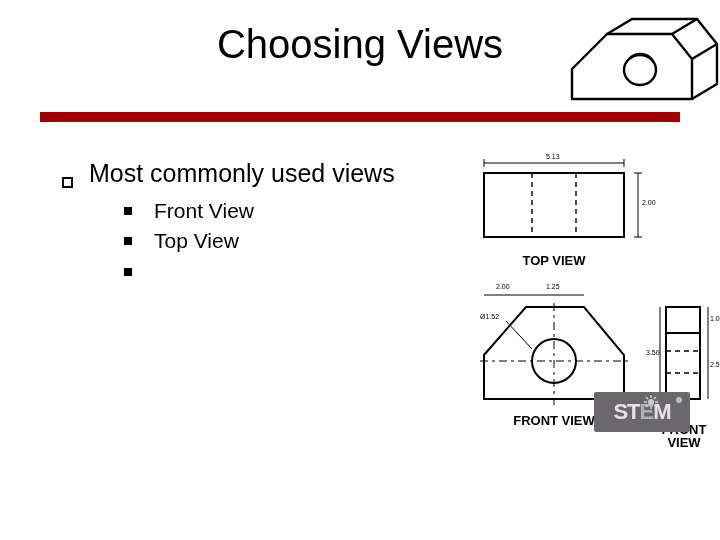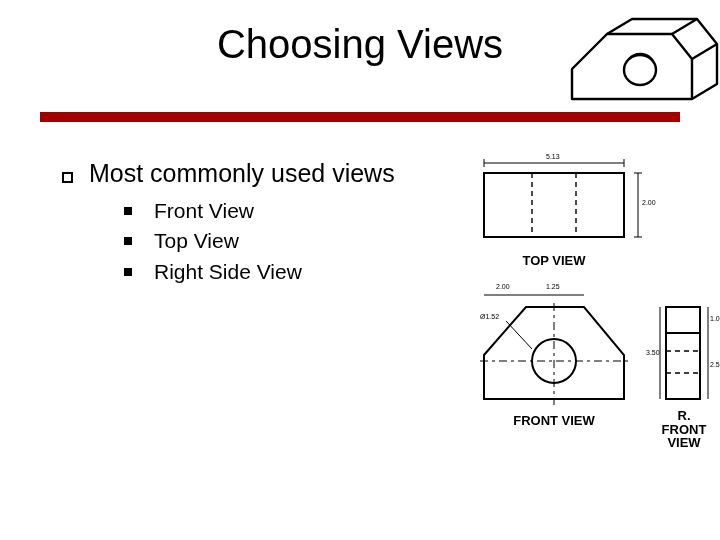--- a/index.html
+++ b/index.html
@@ -1,21 +1,21 @@
 <!DOCTYPE html>
 <html><head>
 <meta charset="utf-8">
 <style>
   * { box-sizing: border-box; margin: 0; padding: 0; }
   html, body { width: 720px; height: 540px; font-family: Verdana, Geneva, sans-serif; background: #fff; color: #000; overflow: hidden; }
   .slide { position: relative; width: 720px; height: 444px; }
   .title { position: absolute; top: 22px; left: 0; width: 720px; text-align: center; font-size: 40px; font-weight: 400; }
   .rule { position: absolute; top: 112px; left: 40px; width: 640px; height: 10px; background: #a00000; }
   .content { position: absolute; top: 158px; left: 62px; width: 380px; }
-  .l1 { display: flex; align-items: center; margin-bottom: 8px; }
+  .l1 { display: flex; align-items: flex-end; margin-bottom: 8px; }
   .l1 .mk { width: 11px; height: 11px; border: 2px solid #000; margin-top: 9px; margin-right: 16px; flex: 0 0 auto; }
   .l1 .tx { font-size: 25px; line-height: 1.2; }
   .subs { margin: 10px 0 18px 62px; }
   .l2 { display: flex; align-items: flex-start; margin-bottom: 4px; }
   .l2 .mk { width: 8px; height: 8px; background: #000; margin-top: 9px; margin-right: 22px; flex: 0 0 auto; }
   .l2 .tx { font-size: 21px; line-height: 1.25; }
 
   
   .iso-wrap { position: absolute; top: 4px; left: 552px; width: 170px; height: 120px; }
   .iso-wrap svg { width: 100%; height: 100%; }
@@ -51,21 +51,20 @@
       <div class="l2">
         <div class="mk"></div>
         <div class="tx">Front View</div>
       </div>
       <div class="l2">
         <div class="mk"></div>
         <div class="tx">Top View</div>
       </div>
       <div class="l2">
         <div class="mk"></div>
-        <div class="tx">Right Side View</div>
       </div>
     </div>
   </div>
 
   <div class="iso-wrap">
     <svg viewBox="0 0 170 120">
       <g fill="none" stroke="#000" stroke-width="2.4" stroke-linejoin="round">
 
         <path d="M20 95 L20 65 L55 30 L120 30 L140 55 L140 95 Z"></path>
 
@@ -137,14 +136,35 @@
     <div class="mv-dim" style="left:80px; top:-2px;">5.13</div>
     <div class="mv-dim" style="left:176px; top:44px;">2.00</div>
     <div class="mv-dim" style="left:30px; top:128px;">2.00</div>
     <div class="mv-dim" style="left:80px; top:128px;">1.25</div>
     <div class="mv-dim" style="left:14px; top:158px;">Ø1.52</div>
     <div class="mv-dim" style="left:244px; top:160px;">1.00</div>
     <div class="mv-dim" style="left:244px; top:206px;">2.50</div>
     <div class="mv-dim" style="left:180px; top:194px;">3.50</div>
   </div>
 
+  <div class="logo">
+    <span class="st">ST<span class="e">E</span>M</span>
+    <span class="dot"></span>
+    <span class="sun">
+      <svg viewBox="0 0 14 14">
+          <g fill="#cfcfcf">
+            <circle cx="7" cy="7" r="3"></circle>
+            <g stroke="#cfcfcf" stroke-width="1.5">
+              <line x1="7" y1="0" x2="7" y2="3"></line>
+              <line x1="7" y1="11" x2="7" y2="14"></line>
+              <line x1="0" y1="7" x2="3" y2="7"></line>
+              <line x1="11" y1="7" x2="14" y2="7"></line>
+              <line x1="2" y1="2" x2="4" y2="4"></line>
+              <line x1="10" y1="10" x2="12" y2="12"></line>
+              <line x1="12" y1="2" x2="10" y2="4"></line>
+              <line x1="4" y1="10" x2="2" y2="12"></line>
+            </g>
+          </g>
+        </svg>
+    </span>
+  </div>
 
 </div>
 
 </body></html>

